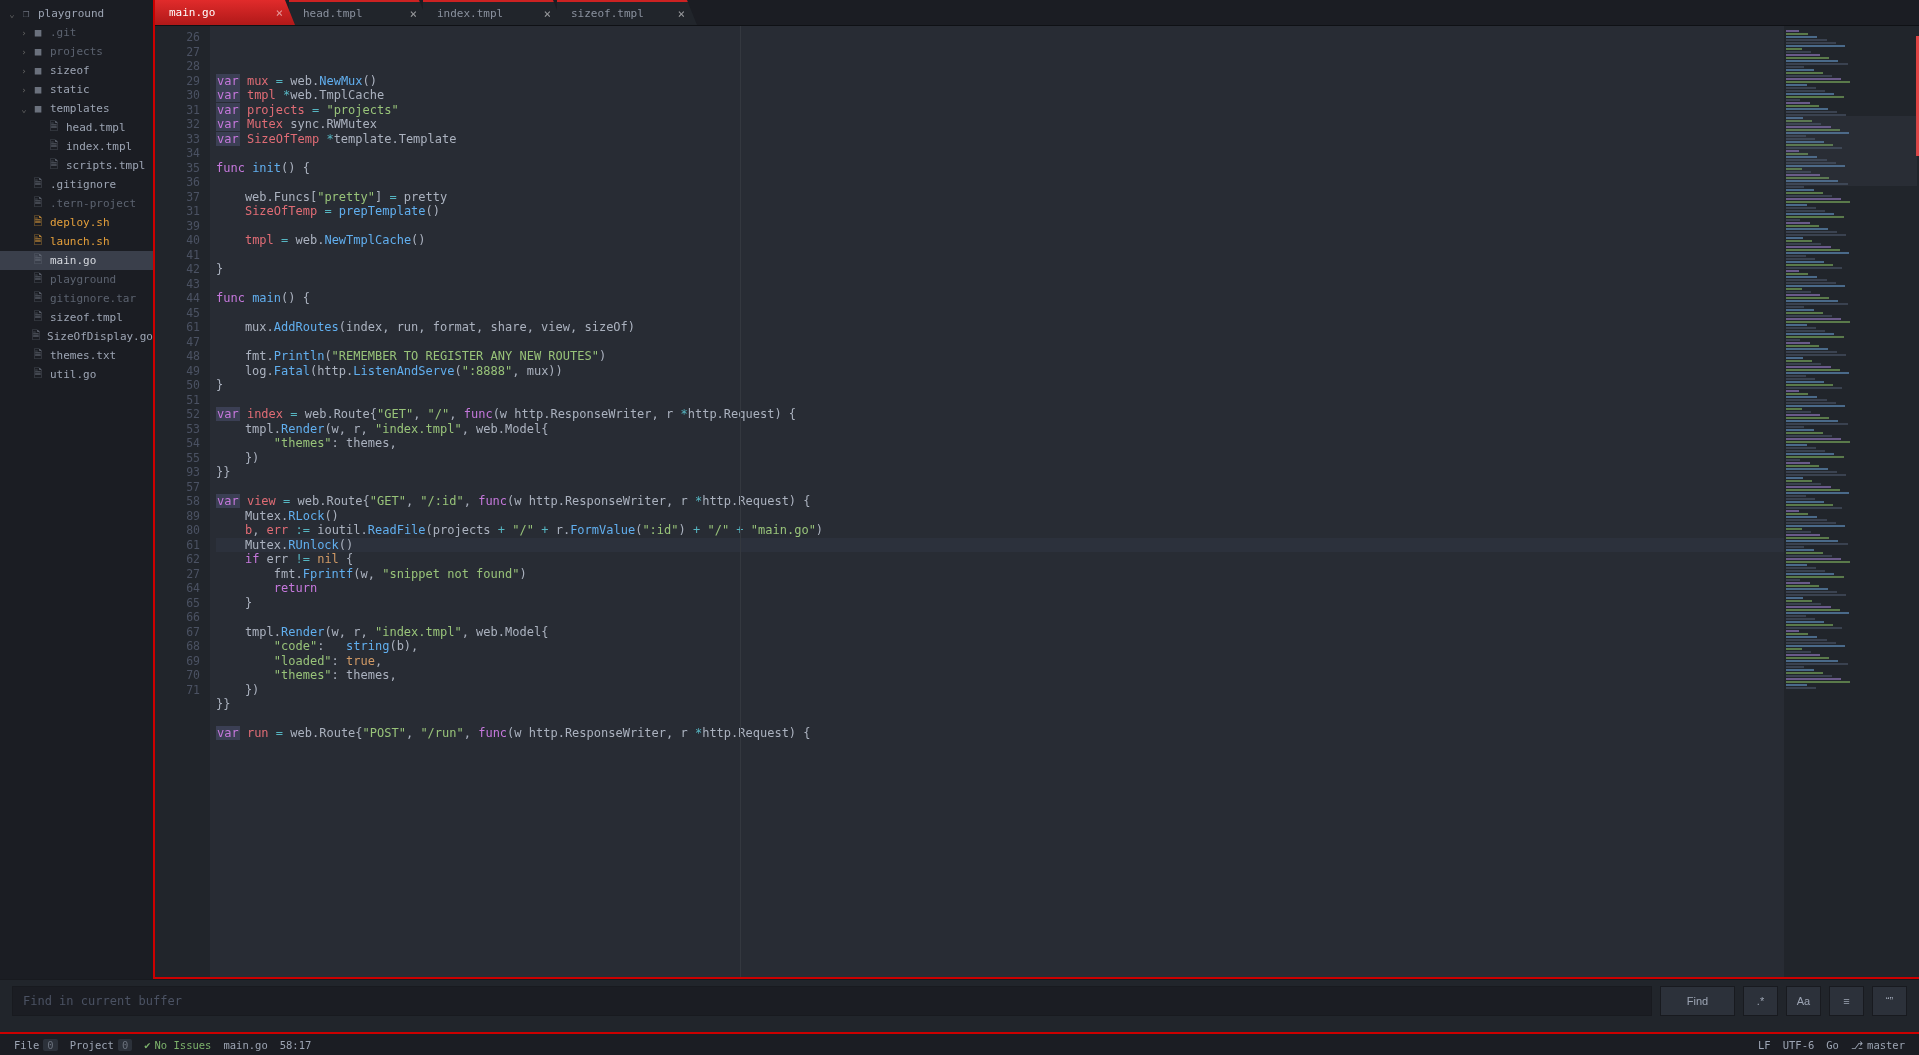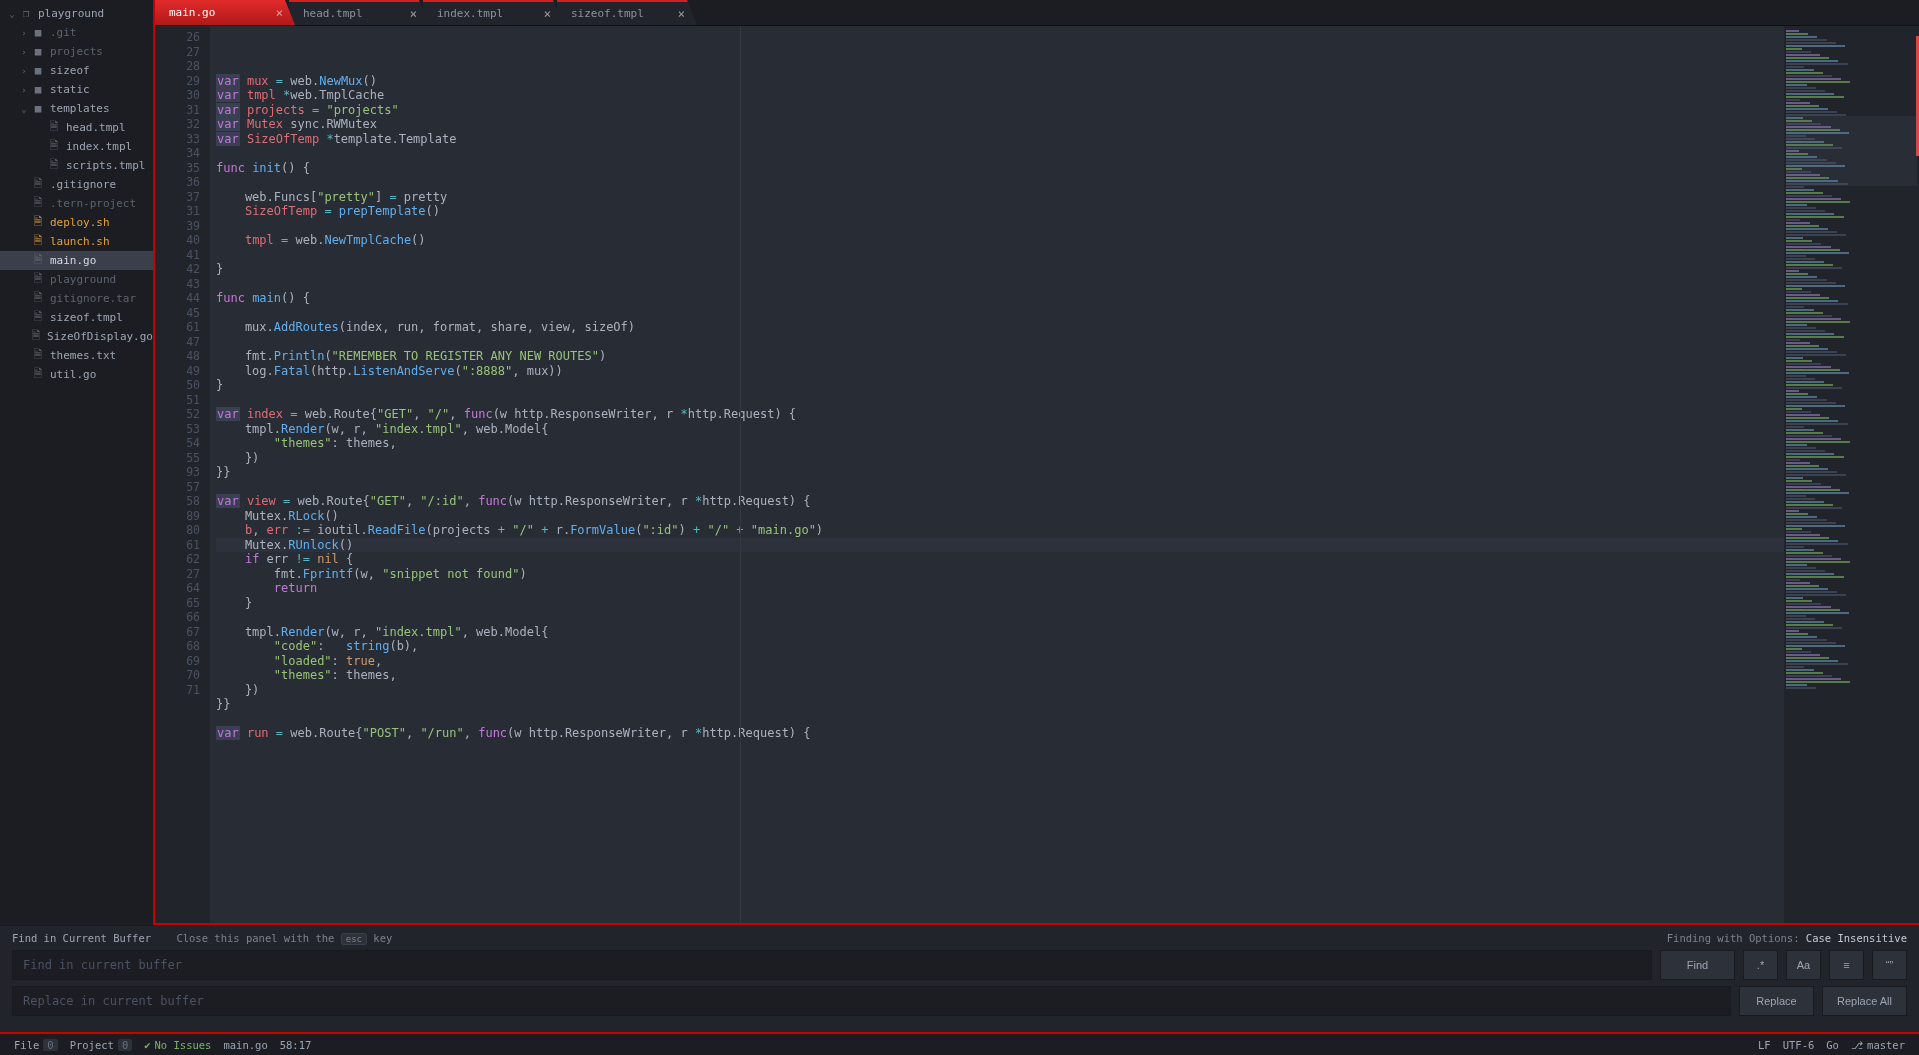--- a/index.html
+++ b/index.html
@@ -602,45 +602,27 @@
             <div class="f" style="width: 16%;"></div>
             <div class="p" style="width: 23%;"></div>
           </div>
         <div class="minimap-box"></div>
       </div>
     </div>
   </div>
 </div>
 
 <div class="find-panel">
-  <div class="find-header">
-    <div>
-      <span class="title">Find in Current Buffer</span>
-      &nbsp;&nbsp;
-      <span>Close this panel with the </span>
-      <kbd>esc</kbd>
-      <span> key</span>
-    </div>
-    <div>
-      <span>Finding with Options: </span>
-      <span style="color:#c5cbd6">Case Insensitive</span>
-    </div>
-  </div>
   <div class="find-row">
     <input class="find-input" placeholder="Find in current buffer" style="">
     <button class="find-btn">Find</button>
     <button class="find-opt">.*</button>
     <button class="find-opt">Aa</button>
     <button class="find-opt">≡</button>
     <button class="find-opt">“”</button>
-  </div>
-  <div class="find-row">
-    <input class="find-input" placeholder="Replace in current buffer" style="">
-    <button class="find-btn">Replace</button>
-    <button class="find-btn" style="width:85px">Replace All</button>
   </div>
 </div>
 
 <div class="status-bar">
   <div class="seg">
     <span>File</span>
     <span class="badge">0</span>
   </div>
   <div class="seg">
     <span>Project</span>

